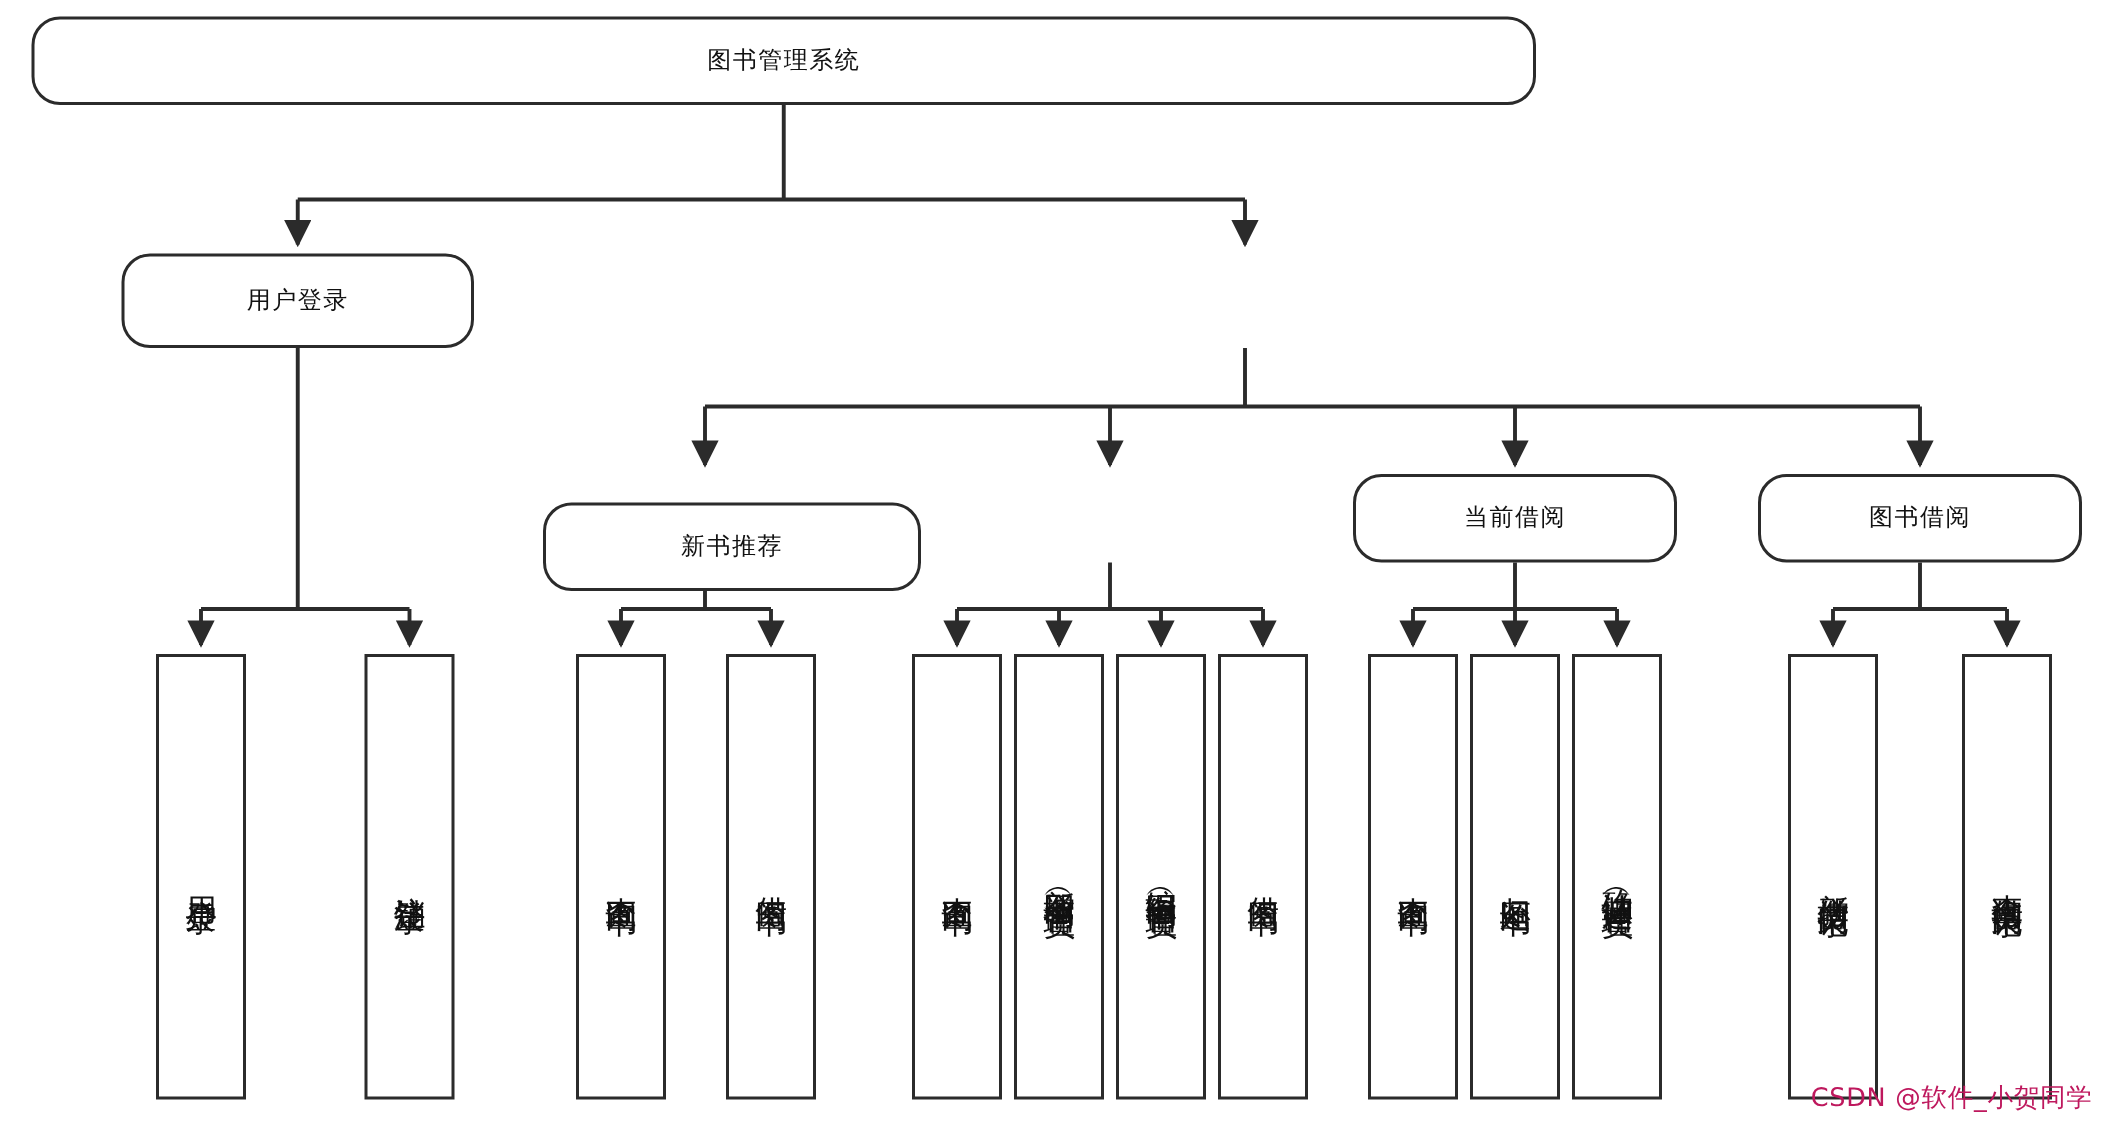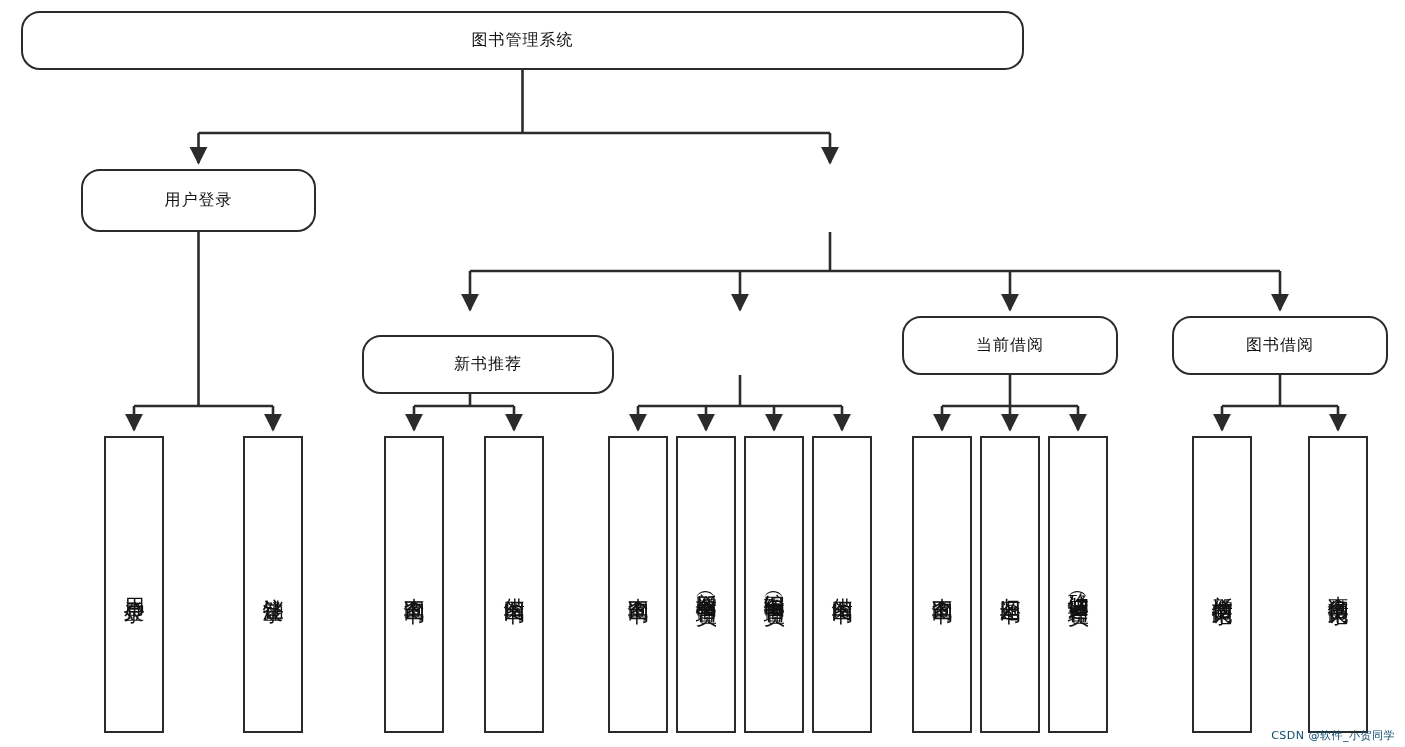--- a/index.html
+++ b/index.html
@@ -7,21 +7,21 @@
        font-family:"DejaVu Sans","Liberation Sans",sans-serif;}
   #stage{position:relative;width:1405px;height:747px;background:#fff;}
   #wires{position:absolute;left:0;top:0;width:1405px;height:747px;}
   .node{position:absolute;box-sizing:border-box;background:#ffffff;
         border:2px solid #2b2b2b;display:flex;align-items:center;justify-content:center;
         color:#111;}
   .node.h{font-size:16px;letter-spacing:1px;border-radius:19px;}
   .node.v{writing-mode:vertical-rl;text-orientation:upright;font-size:21px;
           line-height:1.06;letter-spacing:2px;padding:6px 0;}
   .node.v .txt{writing-mode:vertical-rl;text-orientation:upright;white-space:nowrap;}
-  .watermark{position:absolute;right:10px;bottom:4px;font-size:11px;color:#0c4a6e;
+  .watermark{position:absolute;right:10px;bottom:4px;font-size:17px;color:#be185d;
              letter-spacing:0.5px;white-space:nowrap;}
 </style>
 </head>
 <body>
 
 <div id="stage">
 
   <svg id="wires" viewBox="0 0 1405 747" xmlns="http://www.w3.org/2000/svg">
     <defs>
       <marker id="arw" viewBox="0 0 10 10" refX="9" refY="5" markerWidth="7" markerHeight="7" orient="auto-start-reverse">

